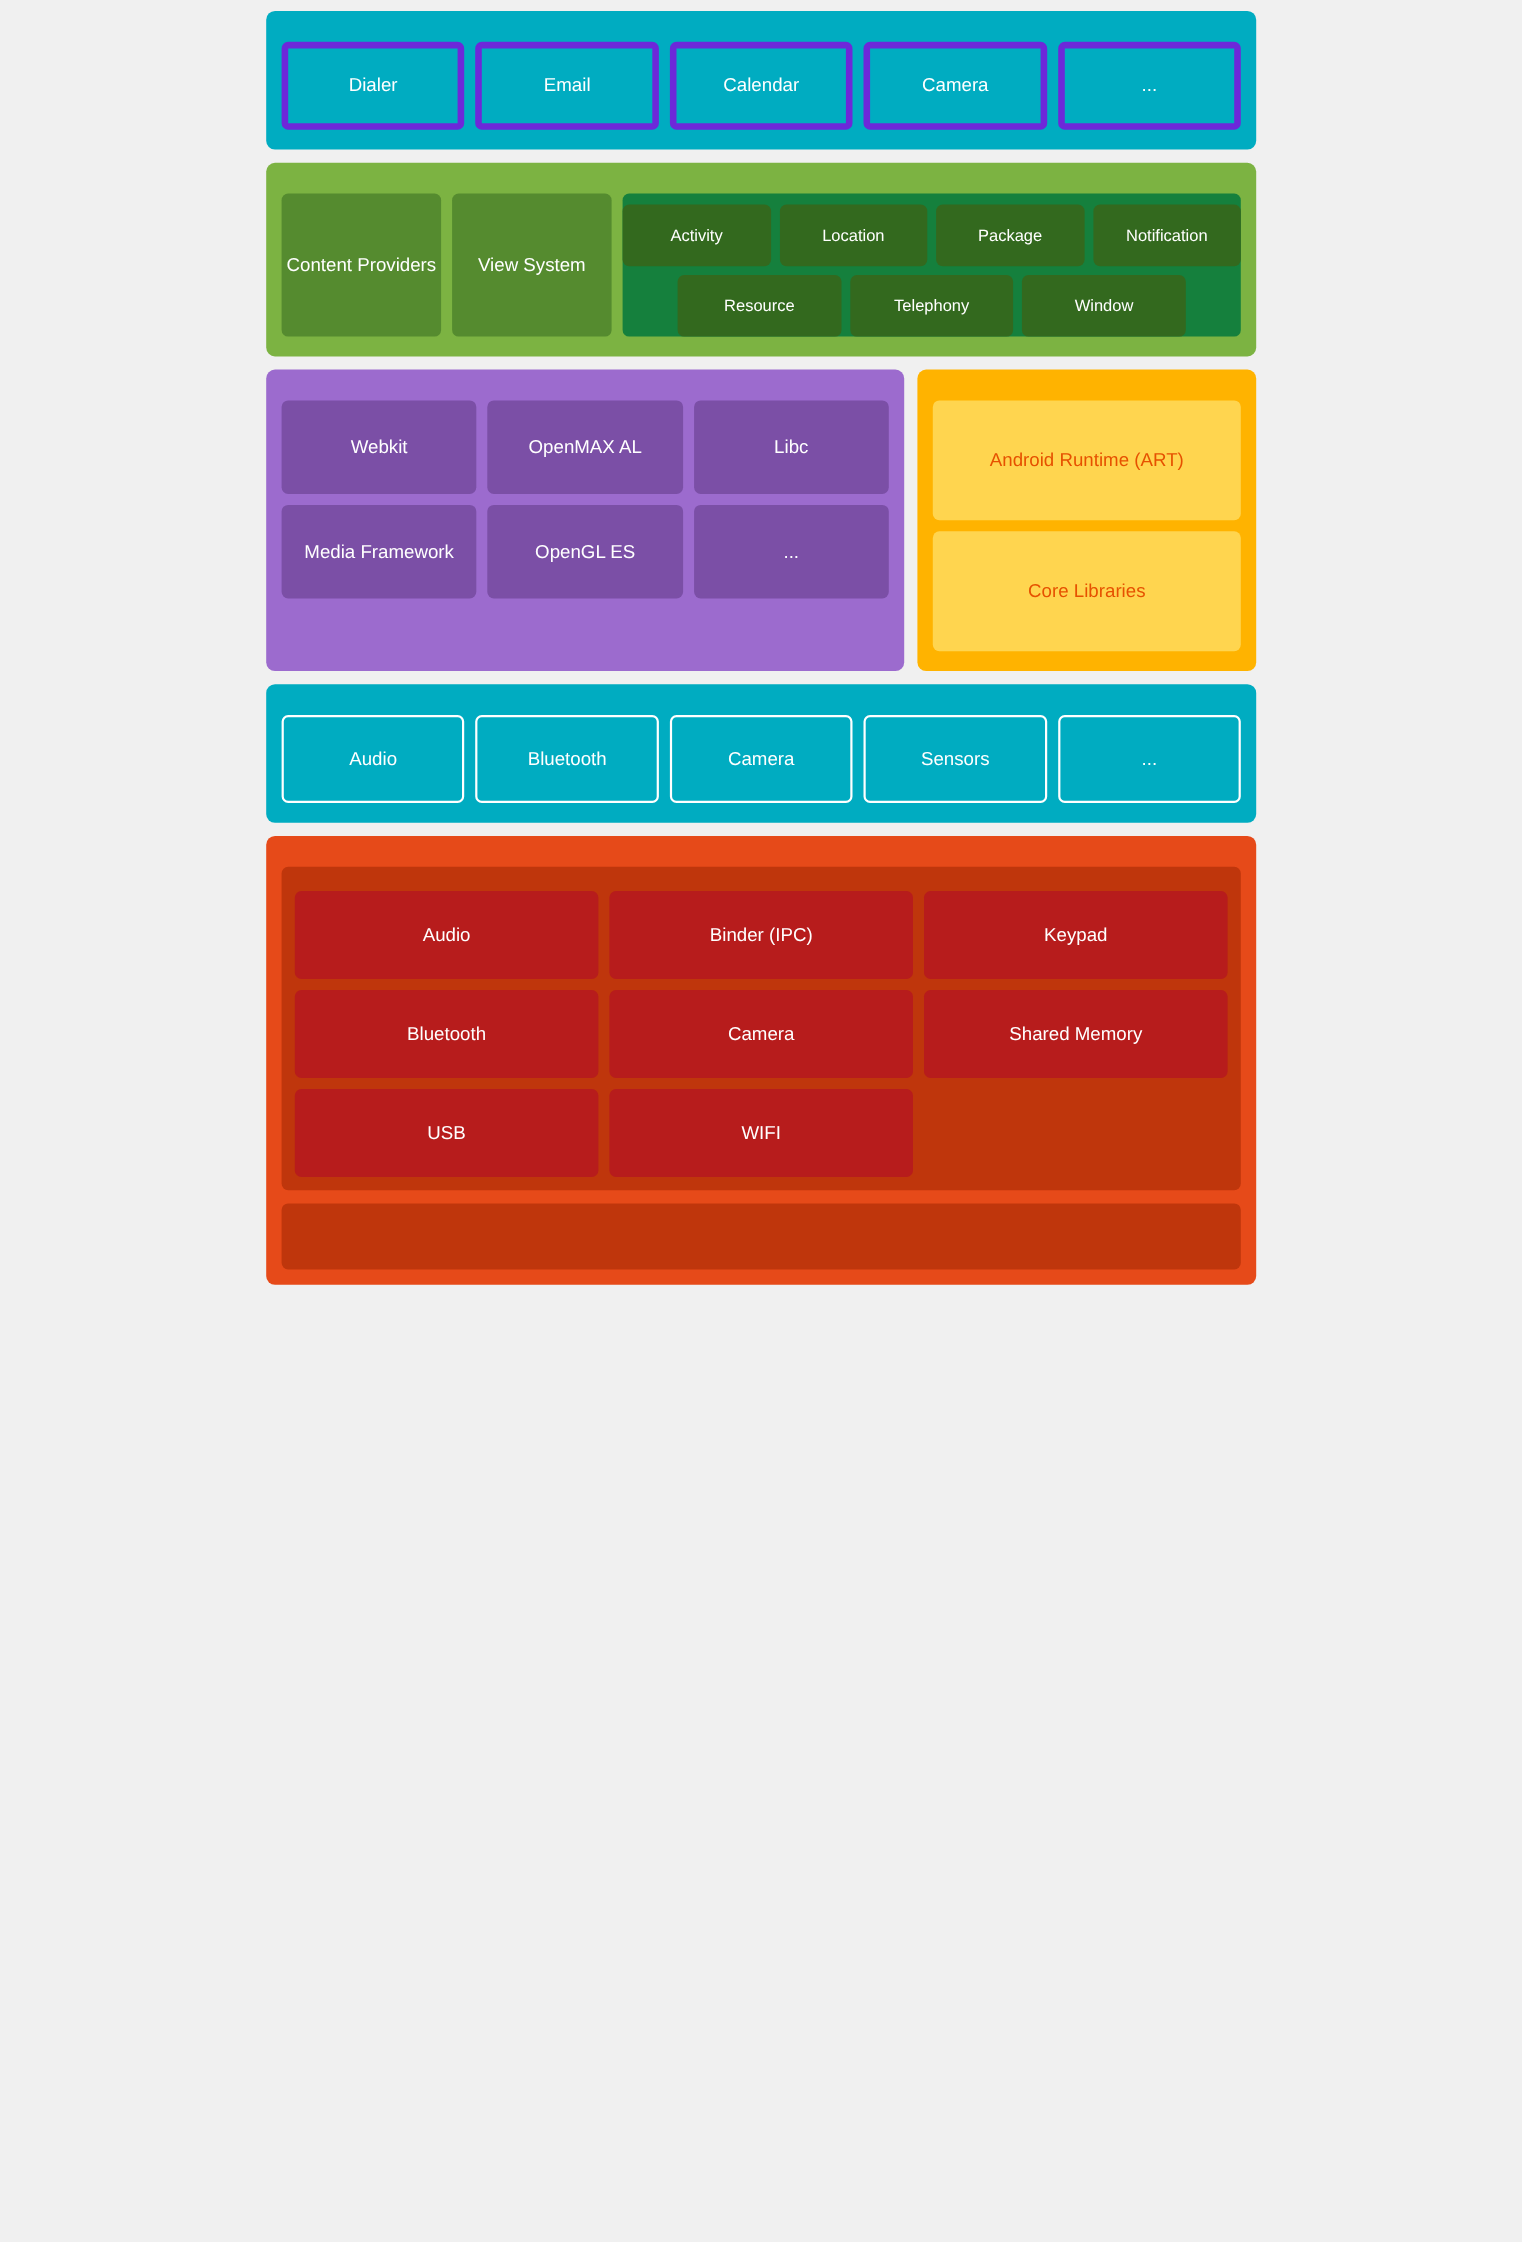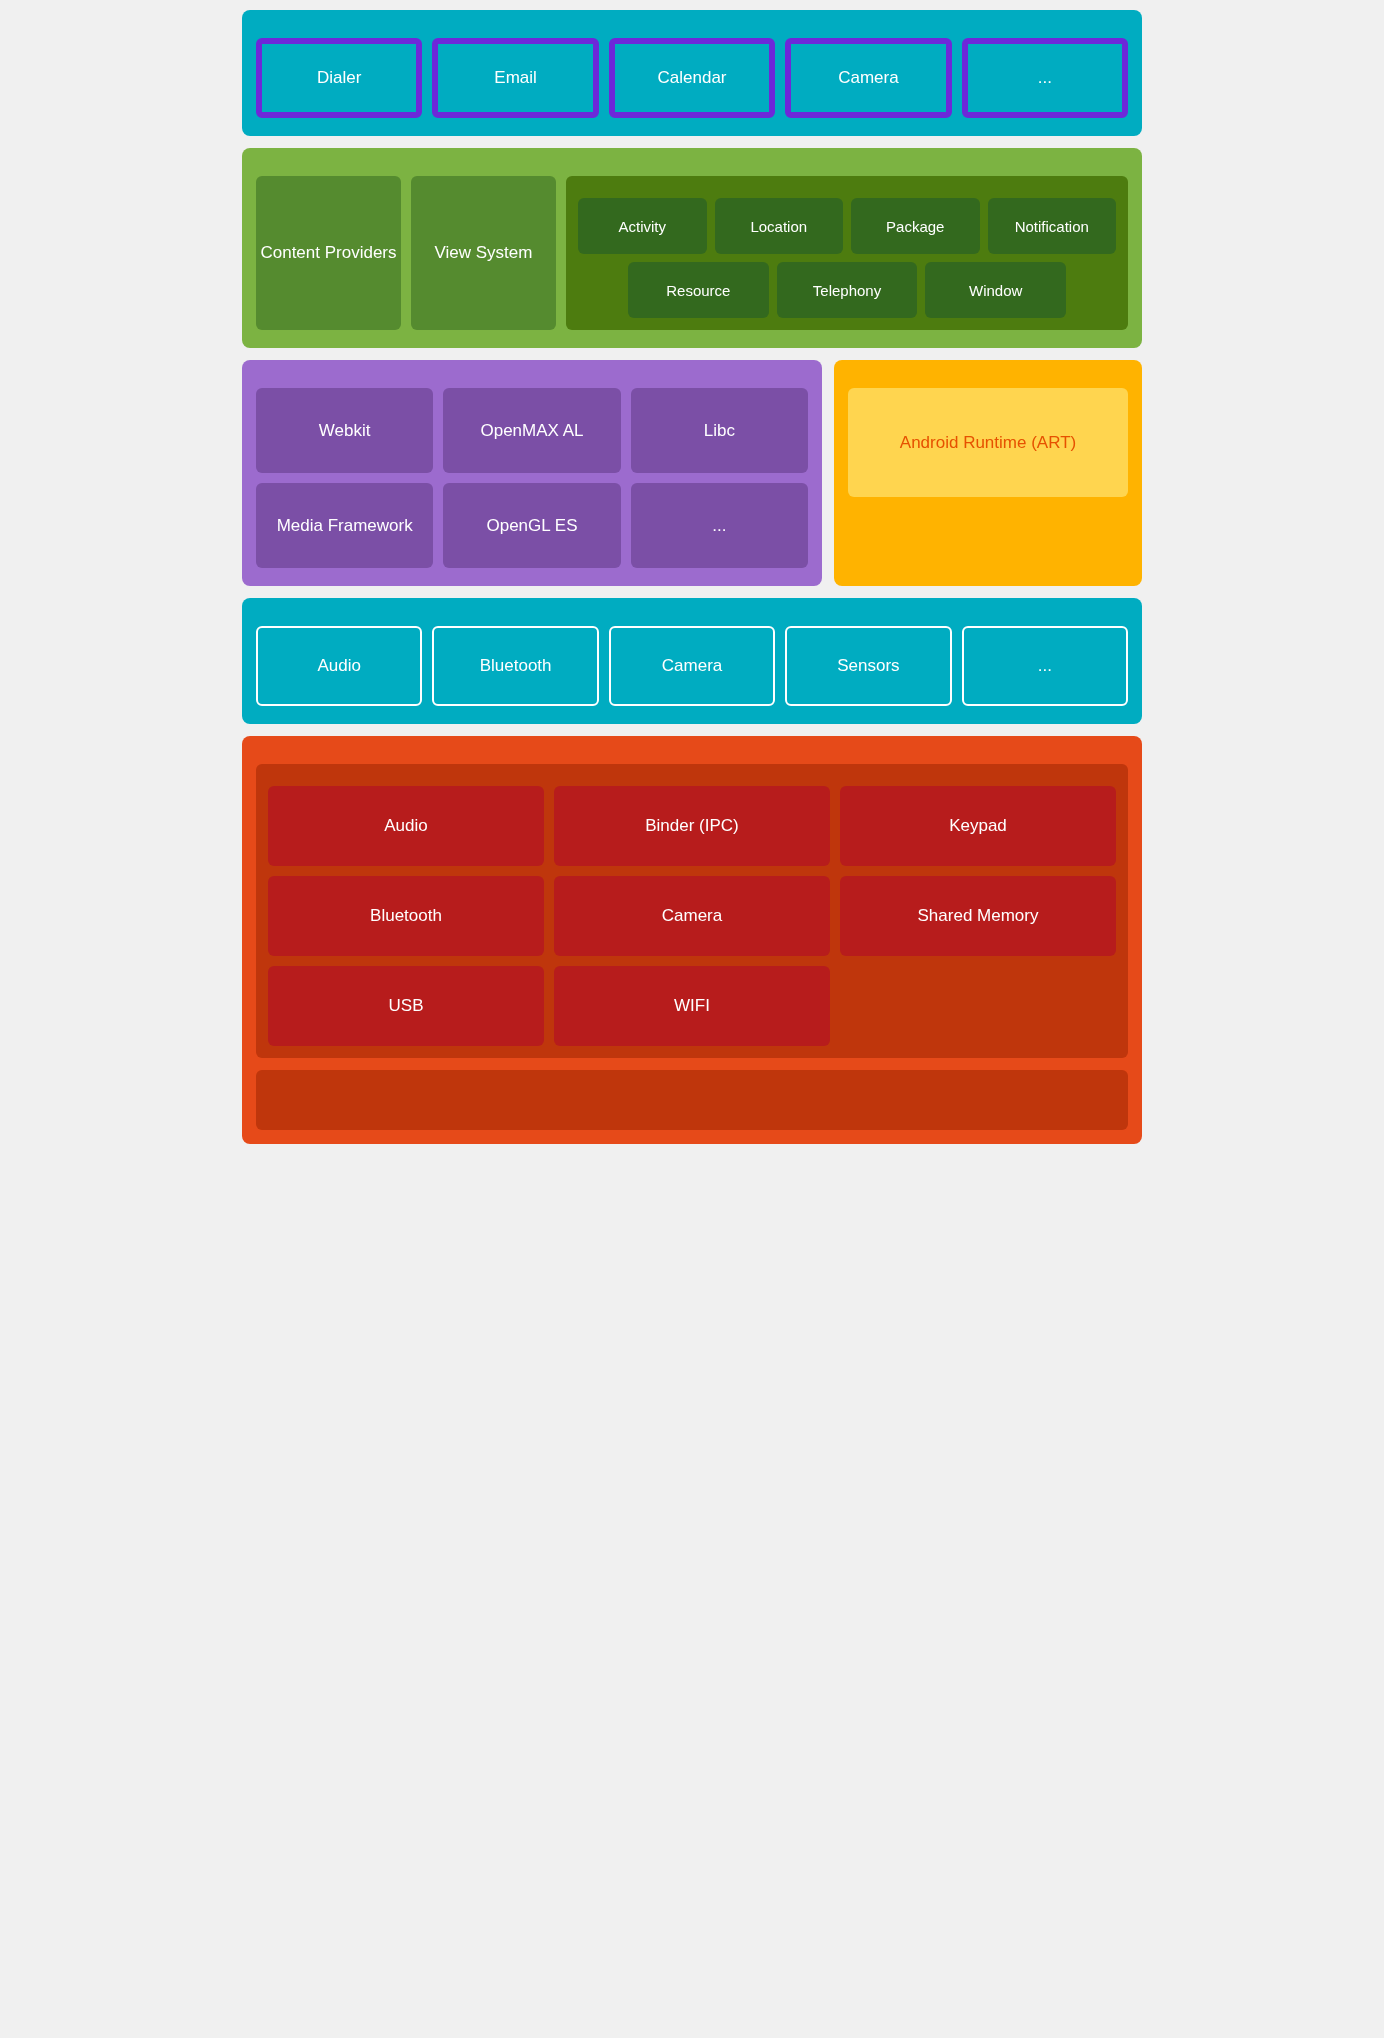--- a/index.html
+++ b/index.html
@@ -73,23 +73,22 @@
       flex: 1;
       min-height: 90px;
       display: flex;
       align-items: center;
       justify-content: center;
       color: #fff;
       font-size: 17px;
     }
     .java-api .right-col {
       flex: 1;
-      background: #4d7c0f;
-      border-radius: 6px;
-      padding: 12px;
+      background: #15803d;
+      border-radius: 6px;
     }
     .managers-title {
       text-align: center;
       color: #fff;
       font-size: 18px;
       margin-bottom: 10px;
     }
     .managers-grid {
       display: grid;
       grid-template-columns: repeat(4, 1fr);
@@ -282,20 +281,21 @@
           <div class="native-card">Libc</div>
           <div class="native-card">Media Framework</div>
           <div class="native-card">OpenGL ES</div>
           <div class="native-card">...</div>
         </div>
     </div>
     <div class="android-runtime">
       <div class="layer-title"></div>
       <div class="runtime-cards">
       <div class="runtime-card">Android Runtime (ART)</div>
+          <div class="runtime-card">Core Libraries</div>
         </div>
     </div>
   </div>
 
   <div class="layer hal">
     <div class="layer-title"></div>
     <div class="cards-row">
     <div class="card">Audio</div>
         <div class="card">Bluetooth</div>
         <div class="card">Camera</div>

